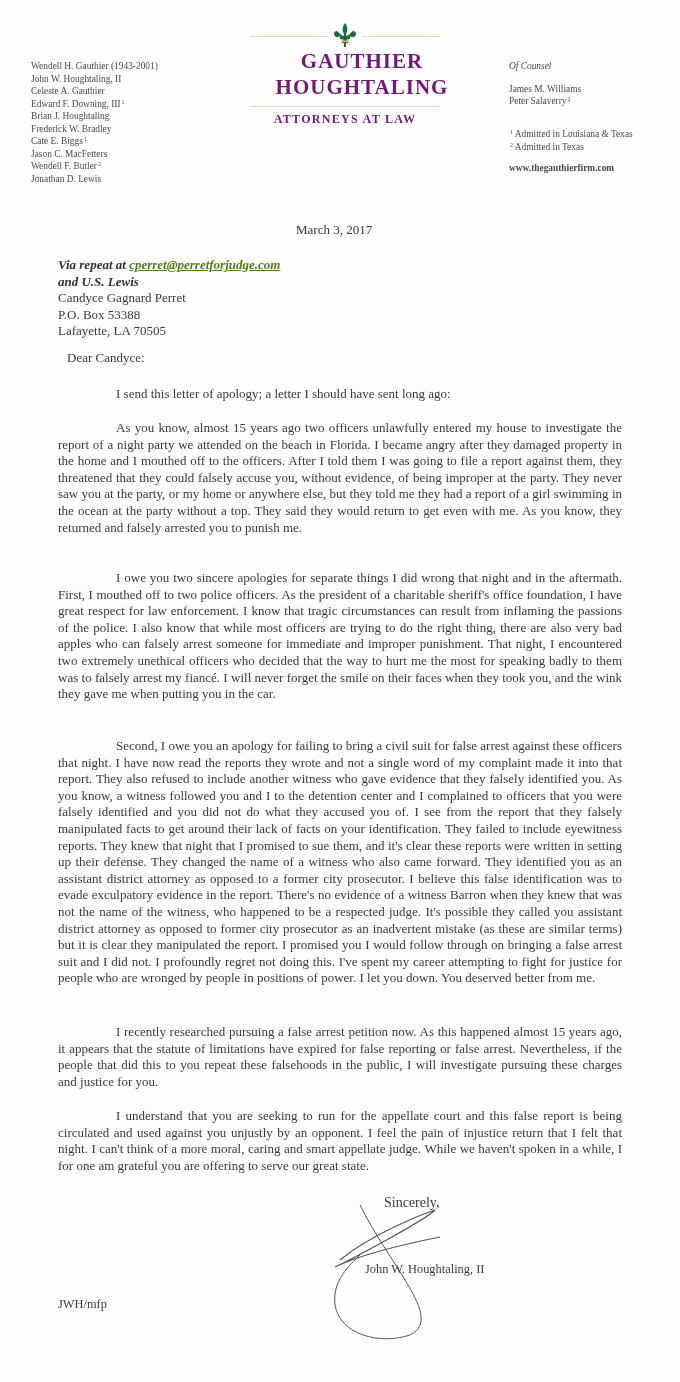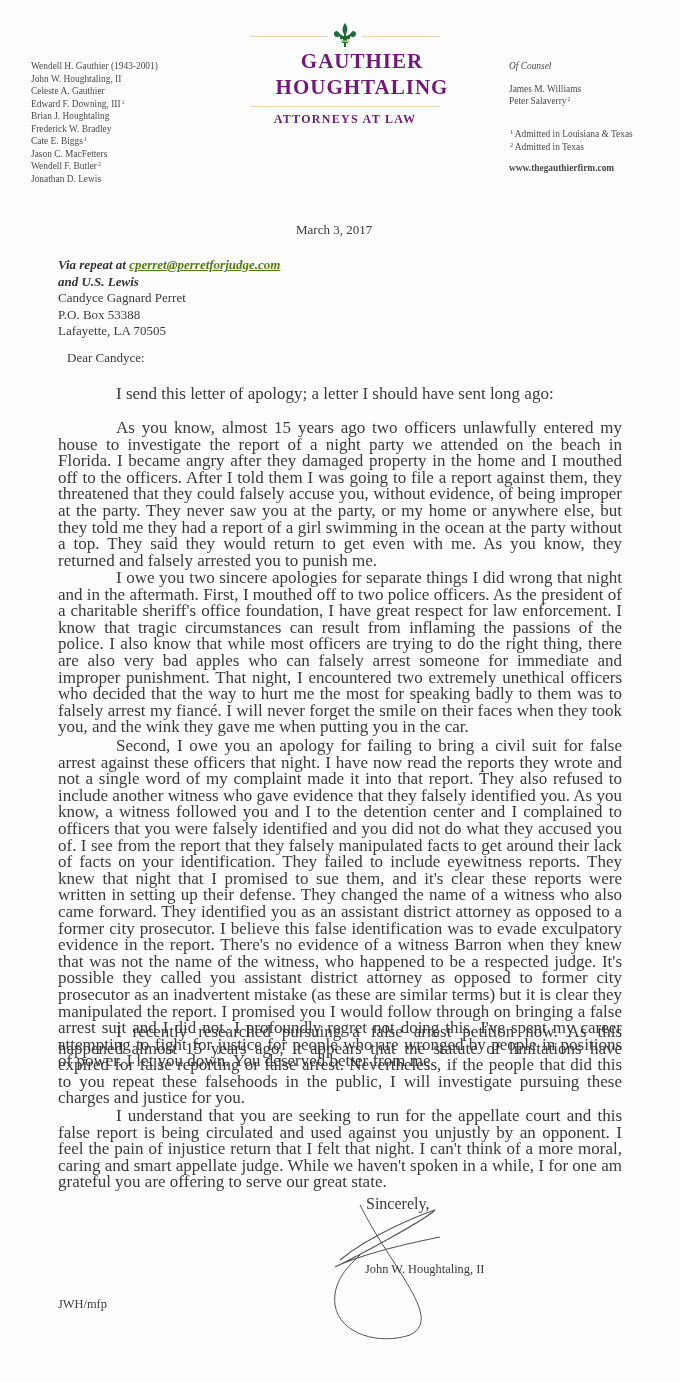--- a/index.html
+++ b/index.html
@@ -30,24 +30,24 @@
   .notes { left: 509px; top: 128px; font-size: 9.4px; line-height: 12.5px; color: #4a4a4a; }
   .web { left: 509px; top: 163px; font-size: 9.4px; color: #4a4a4a; font-weight: bold; }
 
   
   .date { left: 296px; top: 222px; font-size: 13px; }
   .via { left: 58px; top: 257px; font-size: 13px; line-height: 16.5px; font-weight: bold; font-style: italic; color: #333; }
   .via a { color: #4d7c0f; text-decoration: underline; }
   .addr { left: 58px; top: 290px; font-size: 13px; line-height: 16.5px; }
   .salute { left: 58px; top: 350px; font-size: 13px; margin-left: 9px; }
 
-  .para { left: 58px; width: 564px; font-size: 17px; line-height: 16.6px; text-align: justify; }
+  .para { left: 58px; width: 564px; font-size: 13px; line-height: 16.6px; text-align: justify; }
   .para .ind { display: inline-block; width: 58px; }
 
-  .sign-close { left: 366px; top: 1195px; font-size: 16px; font-family: Liberation Serif, serif; }
+  .sign-close { left: 384px; top: 1195px; font-size: 14px; font-family: Liberation Serif, serif; }
   .sign-name { left: 365px; top: 1262px; font-size: 12.4px; }
   .initials { left: 58px; top: 1297px; font-size: 12.4px; }
   .signature { left: 320px; top: 1195px; width: 140px; height: 150px; }
 </style>
 </head>
 <body>
 
 <div class="abs partners">
   <div><span>Wendell H. Gauthier (1943-2001)</span></div>
   <div><span>John W. Houghtaling, II</span></div>

